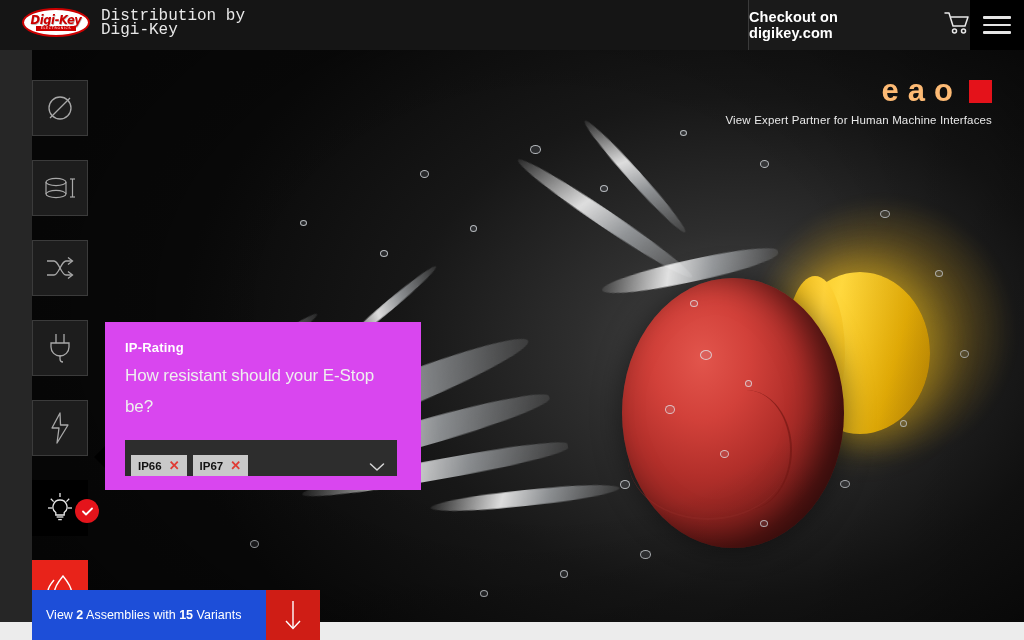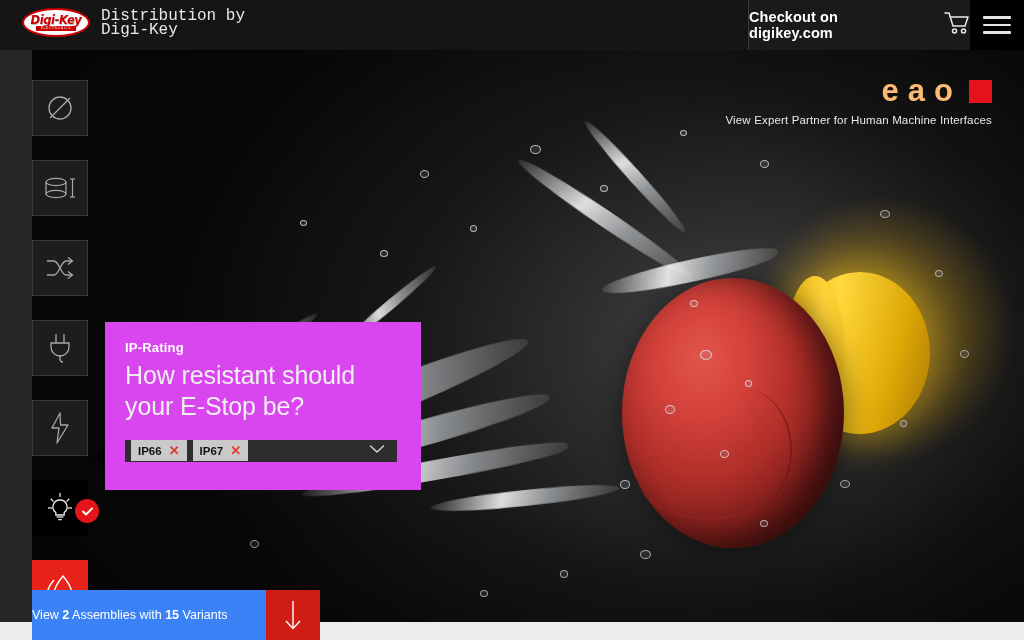--- a/index.html
+++ b/index.html
@@ -318,33 +318,33 @@
     left: 20px; top: 18px;
     font-size: 13px;
     font-weight: bold;
     color: #ffffff;
     letter-spacing: 0.2px;
   }
   .tip-question {
     position: absolute;
     left: 20px; top: 38px;
     width: 272px;
-    font-size: 25px;
+    font-size: 17px;
     line-height: 31px;
     color: #efefef;
     font-weight: normal;
     letter-spacing: -0.1px;
   }
   .tip-select {
     position: absolute;
     left: 20px; top: 118px;
-    width: 272px; height: 22px;
+    width: 272px; height: 36px;
     background: #2d2d2d;
     display: flex;
-    align-items: flex-start;
+    align-items: flex-end;
     padding: 0 6px;
     box-sizing: border-box;
     cursor: pointer;
   }
   .tag {
     display: flex;
     align-items: center;
     gap: 7px;
     background: #c9c9c9;
     color: #121212;
@@ -371,23 +371,24 @@
   .banner {
     position: absolute;
     left: 32px; top: 590px;
     width: 288px; height: 50px;
     display: flex;
     z-index: 32;
     cursor: pointer;
   }
   .banner-text {
     flex: 1;
-    background: #3b82f6;
-    display: flex;
-    align-items: center;
+    background: #1d4ed8;
+    display: flex;
+    align-items: center;
+    padding-left: 14px;
     box-sizing: border-box;
   }
   .banner-text span {
     font-size: 12.5px;
     line-height: 17px;
     color: #ffffff;
   }
   .banner-text b { font-weight: bold; }
   .banner-arrow {
     width: 54px;

